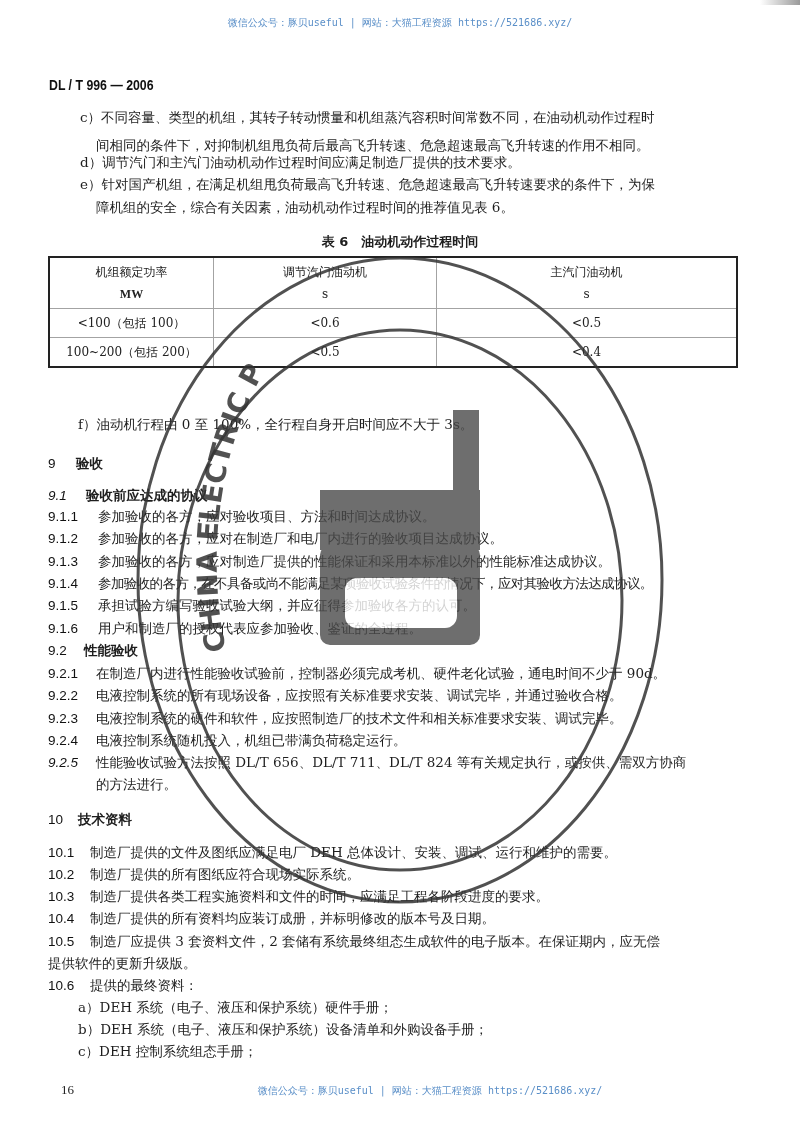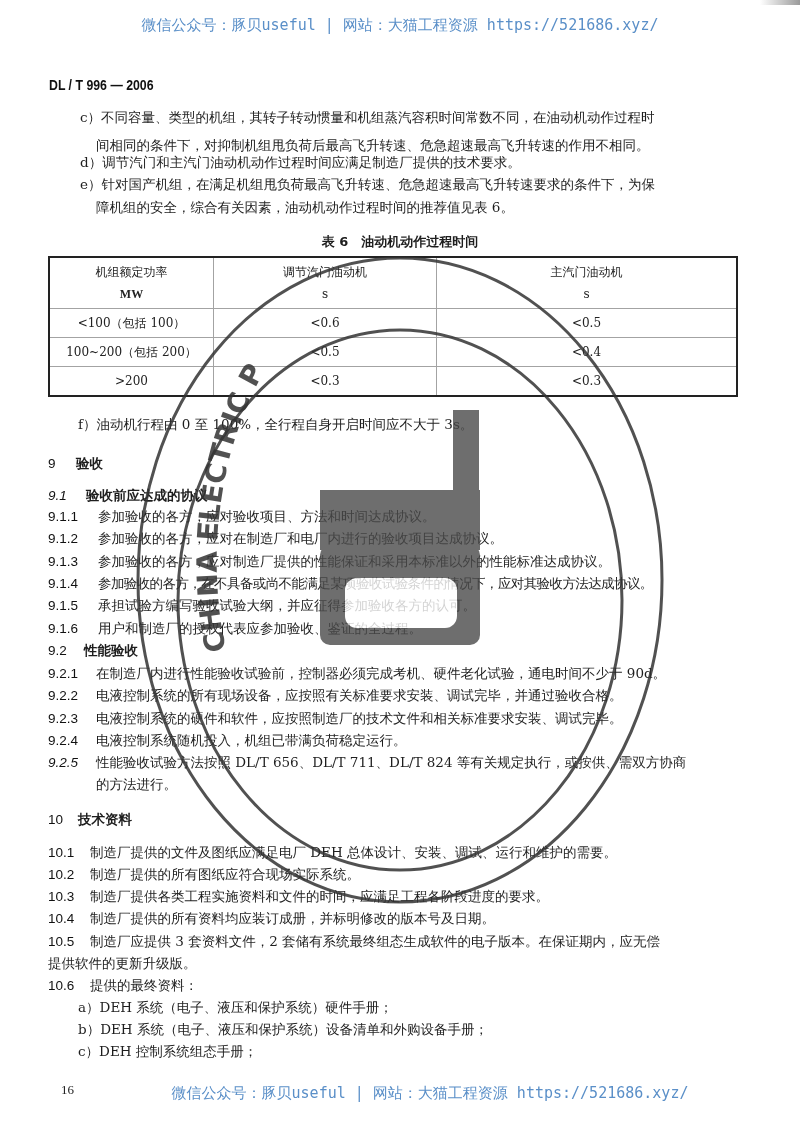--- a/index.html
+++ b/index.html
@@ -4,21 +4,21 @@
   <style>
     html, body { margin: 0; padding: 0; background: #ffffff; }
     body {
       width: 800px; height: 1132px; position: relative; overflow: hidden;
       font-family: "DejaVu Serif", "Liberation Serif", serif;
       color: #1e1e1e;
     }
     .wm {
       position: absolute; left: 0; width: 800px; text-align: center;
       font-family: "DejaVu Sans Mono", "Liberation Mono", monospace;
-      font-size: 15px; color: #5a8fc8; letter-spacing: 0;
+      font-size: 10px; color: #5a8fc8; letter-spacing: 0;
     }
     .wm-top { top: 16px; }
     .wm-bottom { top: 1084px; left: 30px; }
     .corner-shadow {
       position: absolute; right: 0; top: 0; width: 40px; height: 5px;
       background: linear-gradient(to right, #ffffff, #9a9a9a);
     }
     .doc-code {
       position: absolute; left: 49px; top: 77px;
       font-family: "Liberation Sans", sans-serif; font-weight: bold;
@@ -99,25 +99,20 @@
   <tr>
     <td class="c1">&lt;100（包括 100）</td>
     <td class="c2">&lt;0.6</td>
     <td>&lt;0.5</td>
   </tr>
   <tr>
     <td class="c1">100~200（包括 200）</td>
     <td class="c2">&lt;0.5</td>
     <td>&lt;0.4</td>
   </tr>
-  <tr>
-    <td class="c1">&gt;200</td>
-    <td class="c2">&lt;0.3</td>
-    <td>&lt;0.3</td>
-  </tr>
 </tbody>
   </table>
 
 <div class="line" style="left:78px; top:415px;">
   <span>f）</span><span>油动机行程由 0 至 100%，全行程自身开启时间应不大于 3s。</span>
 </div>
 
 <div class="line h1" style="left:48px; top:454px;">
   <span class="num" style="width:28px;">9</span><span>验收</span>
 </div>

